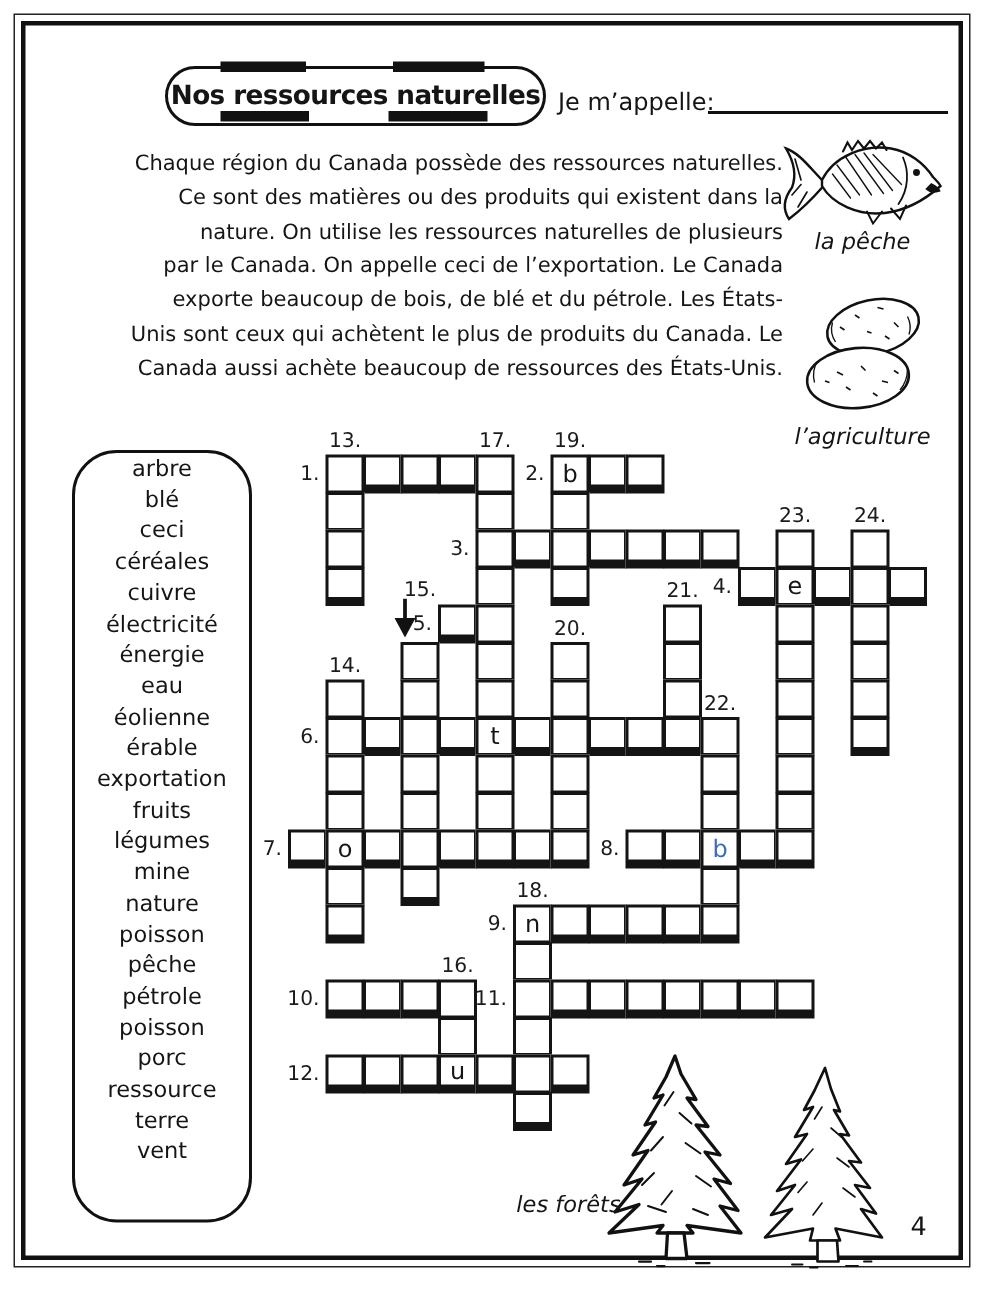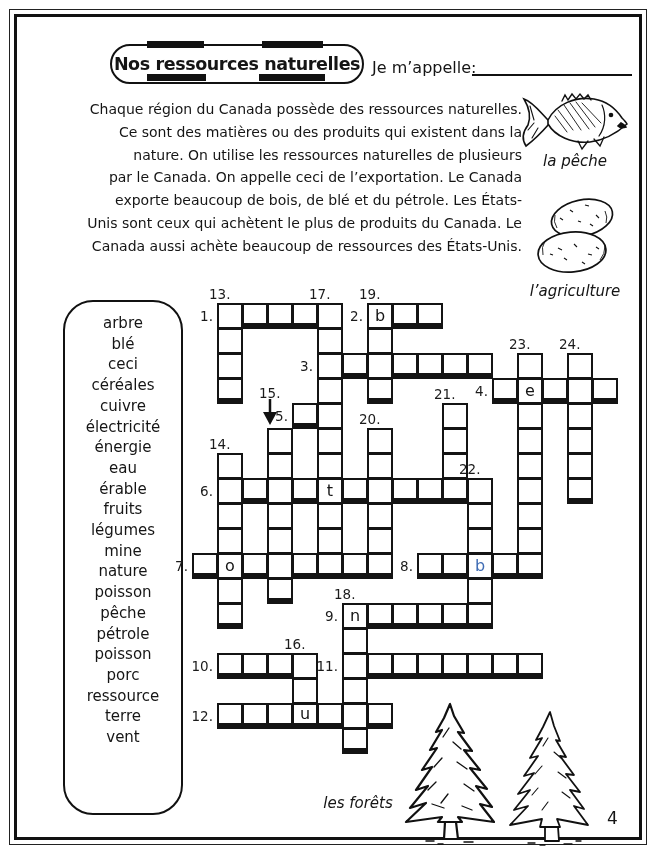--- a/index.html
+++ b/index.html
@@ -19,33 +19,33 @@
   .tape.t3{left:147px;top:74px;width:59px;}
   .tape.t4{left:259px;top:74px;width:66px;}
   .name-row{left:372px;top:58px;font-size:16px;}
   .name-line{left:472px;top:74px;width:160px;border-bottom:2px solid #111;height:0;}
   
   .intro{left:34px;top:98px;width:488px;text-align:right;font-size:14px;line-height:22.8px;}
   
   .caption{font-style:italic;font-size:15px;text-align:center;}
   .cap-fish{left:520px;top:152px;width:110px;}
   .cap-agri{left:512px;top:282px;width:126px;}
-  .cap-forest{left:312px;top:794px;width:92px;}
+  .cap-forest{left:333px;top:794px;width:92px;}
   
   .wordbox{left:48px;top:300px;width:120px;height:515px;border:2.5px solid #111;border-radius:30px;
-           background:#fff;box-sizing:border-box;padding-top:11px;margin-left:15px;}
+           background:#fff;box-sizing:border-box;padding-top:0;}
   .wordbox .word{text-align:center;font-size:15px;line-height:20.7px;}
   
   .cell{position:absolute;width:26px;height:26px;box-sizing:border-box;border:2px solid #141414;
         background:#fff;display:flex;align-items:center;justify-content:center;
         font-size:16px;line-height:1;}
   .cell.bar{border-bottom-width:6px;}
   .clue-label{position:absolute;font-size:13.5px;color:#1b1b1b;}
   .clue-label.across{width:38px;text-align:right;}
-  .clue-label.down{width:42px;}
+  .clue-label.down{width:42px;text-align:center;}
   .arrow15{position:absolute;width:14px;height:26px;}
   .pgnum{left:607px;top:808px;font-size:17px;}
   svg{display:block;}
 </style>
 </head>
 <body>
 
 <div class="abs frame-outer"></div>
 <div class="abs frame-inner"></div>
 
@@ -103,21 +103,23 @@
 
 <div class="abs wordbox">
     <div class="word">arbre</div>
     <div class="word">blé</div>
     <div class="word">ceci</div>
     <div class="word">céréales</div>
     <div class="word">cuivre</div>
     <div class="word">électricité</div>
     <div class="word">énergie</div>
     <div class="word">eau</div>
+    <div class="word">éolienne</div>
     <div class="word">érable</div>
+    <div class="word">exportation</div>
     <div class="word">fruits</div>
     <div class="word">légumes</div>
     <div class="word">mine</div>
     <div class="word">nature</div>
     <div class="word">poisson</div>
     <div class="word">pêche</div>
     <div class="word">pétrole</div>
     <div class="word">poisson</div>
     <div class="word">porc</div>
     <div class="word">ressource</div>

